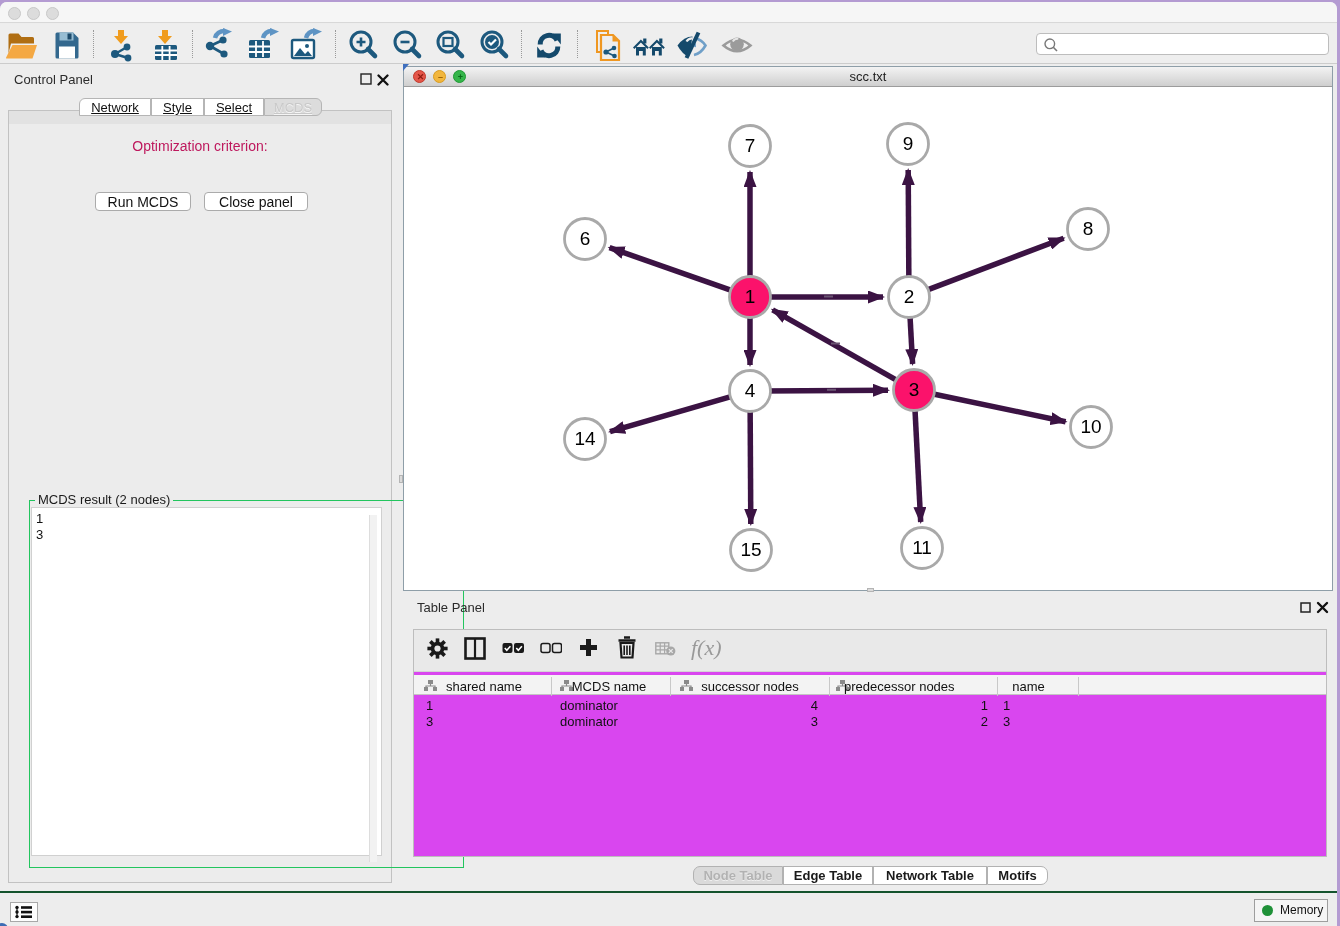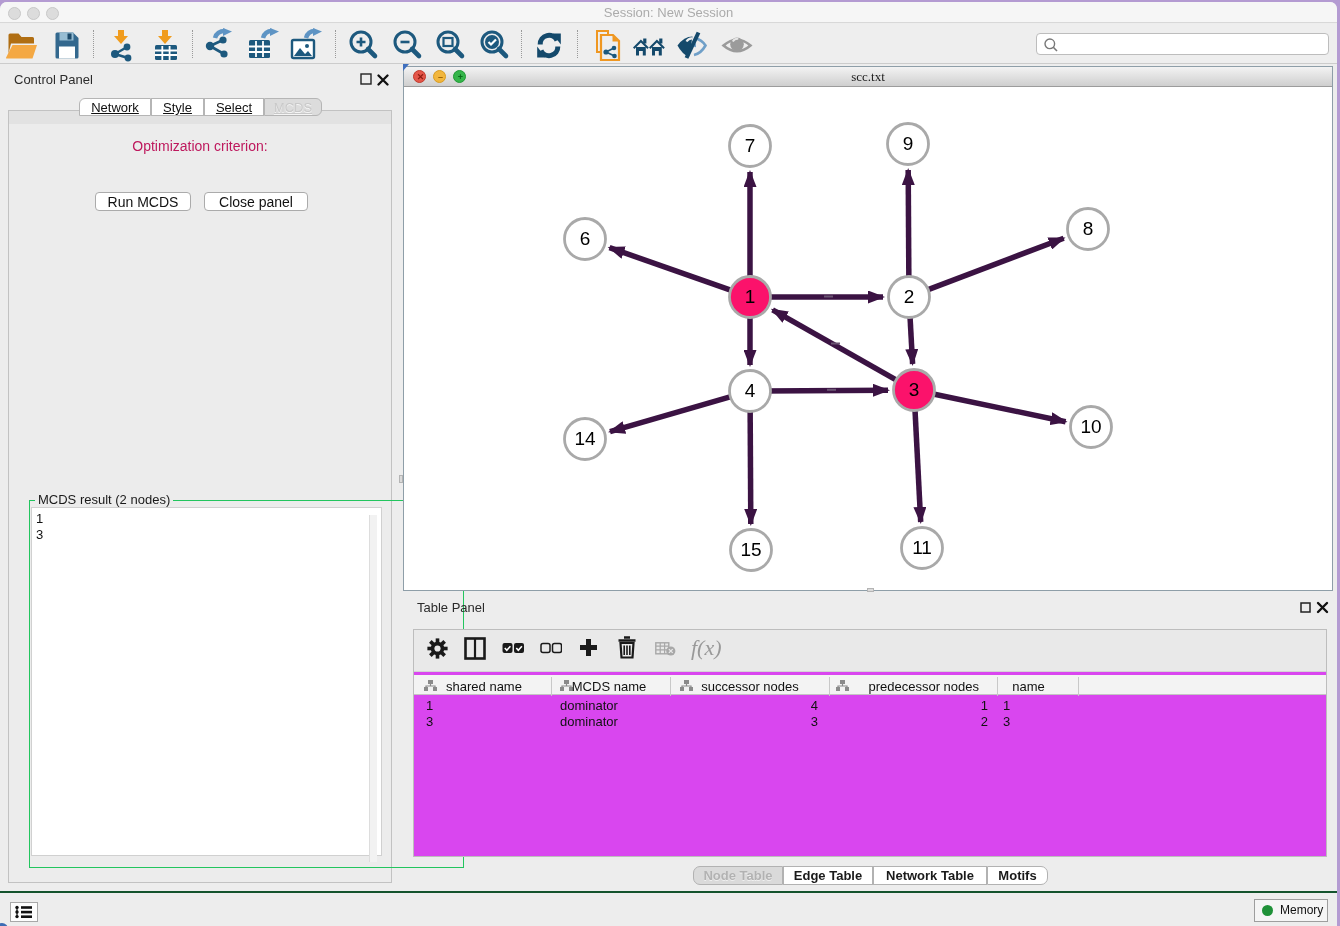--- a/index.html
+++ b/index.html
@@ -45,21 +45,21 @@
 #fs-text { position:absolute; left:1px; top:6px; width:351px; height:349px;
   background:#fff; border:1px solid #d0d0d0; font-size:13px; color:#111;
   padding:3px 0 0 4px; line-height:16px; }
 #fs-scroll { position:absolute; right:4px; top:7px; width:8px; height:347px;
   background:#f2f2f2; border-left:1px solid #ddd; }
 
 #netwin { position:absolute; left:403px; top:64px; width:930px; height:525px;
   border:1px solid #8e9ea8; background:#fff; }
 #net-titlebar { position:absolute; left:0; top:0; width:100%; height:20px;
   background:linear-gradient(#f3f3f3,#cfcfcf); border-bottom:1px solid #9c9c9c; }
-#net-title { position:absolute; top:2px; width:100%; text-align:center; font-size:13px; color:#1c1c1c;font-family:Liberation Serif, serif; }
+#net-title { position:absolute; top:2px; width:100%; text-align:center; font-size:13px; color:#1c1c1c; }
 .mtl { position:absolute; top:2.5px; width:13px; height:13px; border-radius:50%; }
 .mtl span { position:absolute; left:0; top:0; width:13px; height:13px; line-height:13px;
   text-align:center; font-size:9px; font-weight:bold; }
 
 #tp-title { position:absolute; left:417px; top:598px; font-size:13px; color:#2b2b2b; }
 #tp-box { position:absolute; left:413px; top:627px; width:914px; height:228px;
   background:#d946ef; border:1px solid #bdbdbd; }
 #tp-toolbar { position:absolute; left:0; top:0; width:100%; height:42px;
   background:#e9e9e9; border-bottom:1px solid #d4d4d4; }
 #tp-header { position:absolute; left:0; top:45px; width:100%; height:20px;
@@ -80,21 +80,20 @@
 #listbtn { position:absolute; left:10px; top:9px; width:28px; height:20px;
   background:#fdfdfd; border:1px solid #a8a8a8; }
 </style>
 </head>
 <body>
 <div id="win">
   <div id="titlebar">
     <div class="tl" style="left:8px;"></div>
     <div class="tl" style="left:27px;"></div>
     <div class="tl" style="left:46px;"></div>
-    <div id="wtitle">Session: New Session</div>
   </div>
   <div id="toolbar">
     <div class="tbsep" style="left:93px;"></div>
     <div class="tbsep" style="left:192px;"></div>
     <div class="tbsep" style="left:335px;"></div>
     <div class="tbsep" style="left:521px;"></div>
     <div class="tbsep" style="left:577px;"></div>
 
     <svg class="ticon" style="left:5px;" width="34" height="34" viewBox="0 0 34 34">
       <path d="M3.5 26 V7 q0-1.5 1.5-1.5 h8.5 l3 3.5 h11 q1.5 0 1.5 1.5 v5 H6 l-2 8 z" fill="#b06e13"></path>
@@ -397,21 +396,21 @@
         </svg>
       <svg class="abs treei" style="left:266px; top:5px;">
           <use href="#treeicon"></use>
         </svg>
       <svg class="abs treei" style="left:422px; top:5px;">
           <use href="#treeicon"></use>
         </svg>
       <div class="th-label" style="left:20px; width:100px; text-align:center;">shared name</div>
       <div class="th-label" style="left:150px; width:90px; text-align:center;">MCDS name</div>
       <div class="th-label" style="left:276px; width:120px; text-align:center;">successor nodes</div>
-      <div class="th-label" style="left:430px; width:135px; text-align:right;">predecessor nodes</div>
+      <div class="th-label" style="left:430px; width:135px; text-align:left;">predecessor nodes</div>
       <div class="th-label" style="left:574px; width:81px; text-align:center;">name</div>
     </div>
     <svg width="0" height="0">
         <defs>
           <g id="treeicon">
       <rect x="4" y="0" width="5" height="4" fill="#8a8a8a"></rect>
       <rect x="0" y="7" width="4" height="4" fill="#8a8a8a"></rect>
       <rect x="9" y="7" width="4" height="4" fill="#8a8a8a"></rect>
       <path d="M6.5 4 v2 M2 7 v-1 h9 v1" stroke="#8a8a8a" stroke-width="1.2" fill="none"></path>
     </g>

